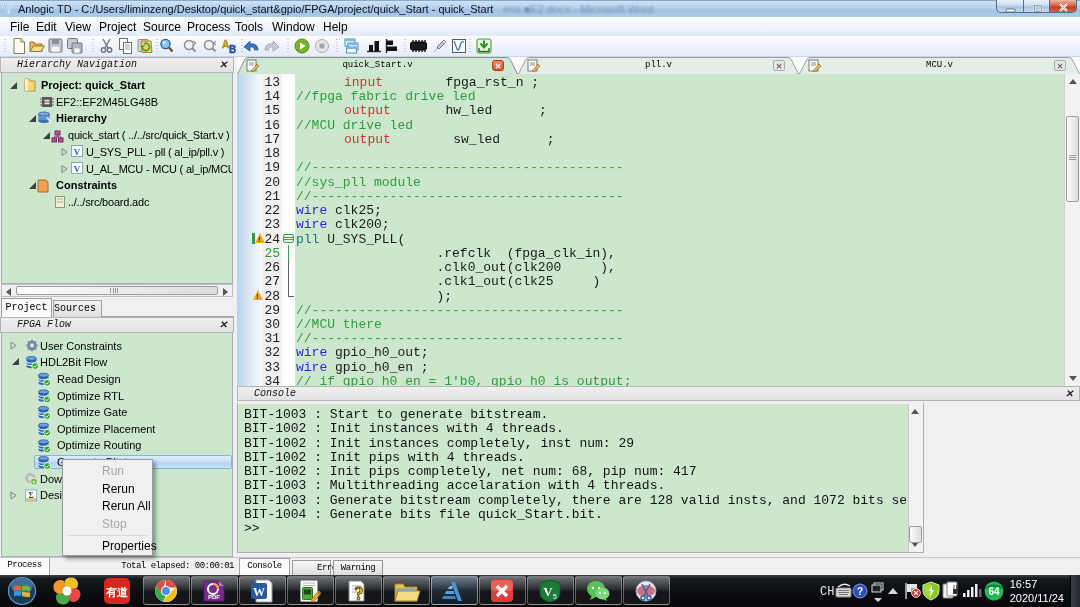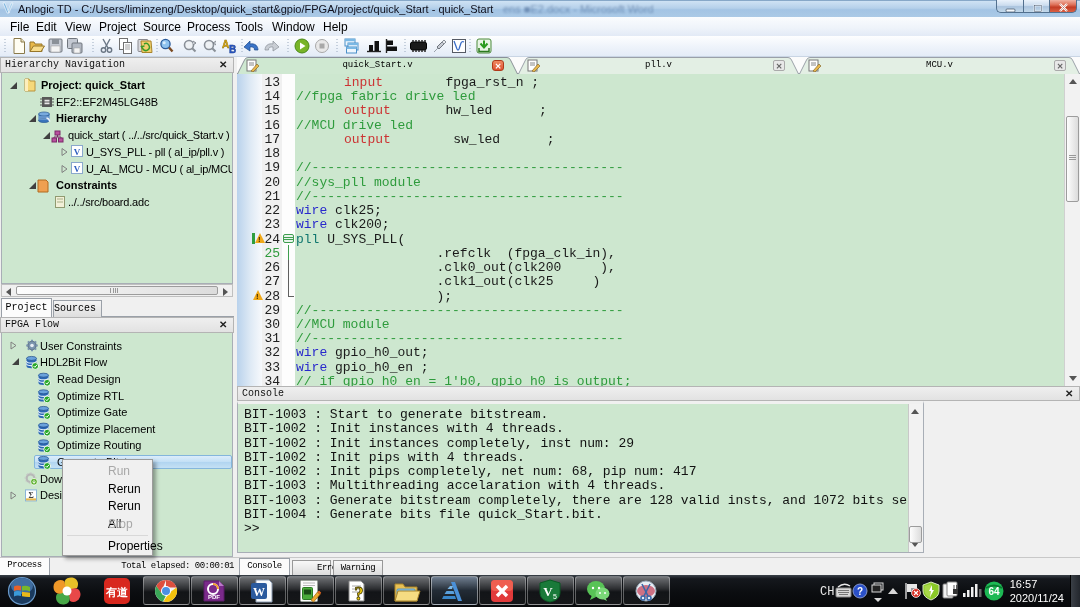--- a/index.html
+++ b/index.html
@@ -22,21 +22,21 @@
 #menubar{left:0;top:17px;width:1080px;height:19px;
  background:linear-gradient(180deg,#fafcfe 0%,#eef3fa 60%,#e2eaf6 100%);
  font-size:12px;color:#000;}
 #menubar span{position:absolute;top:3px;}
 
 #toolbar{left:0;top:36px;width:1080px;height:21px;
  background:linear-gradient(180deg,#fdfeff 0%,#eef3fa 55%,#e4ecf7 100%);
  border-bottom:1px solid #c9d5e4;}
 
 .ptitle{background:linear-gradient(180deg,#efefef,#e2e2e2);border:1px solid #b4b4b4;
- font-family:"Liberation Mono",monospace;font-size:10px;color:#111;line-height:14px;padding-left:4px;}
+ font-family:"Liberation Mono",monospace;font-size:10px;color:#111;line-height:14px;padding-left:16px;font-style:italic;}
 .px{position:absolute;right:4px;top:2px;width:10px;height:10px;font-size:10px;line-height:10px;color:#222;font-family:"Liberation Sans",sans-serif;font-weight:bold;}
 
 #lp1title{left:0;top:57px;width:234px;height:16px;}
 #lp1tree{left:1px;top:73px;width:232px;height:211px;border:1px solid #a8aeb6;border-top:none;background:#cde7cf;overflow:hidden;}
 #lp1hscroll{left:1px;top:284px;width:232px;height:13px;background:#f0f0f0;border:1px solid #c0c0c0;}
 #lp1tabs{left:0;top:297px;width:234px;height:20px;font-family:"Liberation Mono",monospace;font-size:10px;}
 #lp2title{left:0;top:317px;width:234px;height:16px;}
 #lp2tree{left:1px;top:333px;width:232px;height:224px;border:1px solid #a8aeb6;border-top:none;background:#cde7cf;overflow:hidden;position:absolute;}
 
 .trow{position:absolute;white-space:nowrap;font-size:11px;color:#000;height:16px;line-height:16px;}
@@ -63,21 +63,21 @@
 #ctext{position:absolute;left:6px;top:4px;font-family:"Liberation Mono",monospace;font-size:13px;line-height:14.3px;white-space:pre;color:#111;}
 .warntri{width:0;height:0;border-left:5px solid transparent;border-right:5px solid transparent;border-bottom:10px solid #f0a818;}
 .warntri:after{content:"!";position:absolute;left:-2px;top:2px;font-size:8px;font-weight:bold;color:#4a3000;}
 
 .sbtrack{position:absolute;background:#f2f2f2;}
 .sbthumb{position:absolute;background:linear-gradient(90deg,#fdfdfd,#dcdcdc);border:1px solid #9c9c9c;border-radius:2px;}
 .sbarrow{position:absolute;width:0;height:0;}
 
 #ctxmenu{left:62px;top:459px;width:91px;height:97px;background:#f0f0f0;border:1px solid #9b9b9b;
  box-shadow:3px 3px 4px rgba(0,0,0,.35);font-size:12px;color:#000;z-index:50;}
-#ctxmenu div{padding-left:25px;height:17.5px;line-height:17.5px;margin-left:20px;}
+#ctxmenu div{padding-left:39px;height:17.5px;line-height:17.5px;}
 #ctxmenu .dis{color:#a8a8a8;}
 #ctxmenu .sep{height:1px;border-top:1px solid #d8d8d8;margin:2px 4px 2px 4px;padding:0;}
 
 #taskbar{left:0;top:575px;width:1080px;height:32px;
  background:linear-gradient(180deg,#3a4149 0%,#15181d 12%,#0b0d10 55%,#07080a 100%);}
 .tbtn{position:absolute;top:1px;width:47px;height:29px;border:1px solid rgba(255,255,255,.32);border-radius:3px;
  background:linear-gradient(180deg,rgba(255,255,255,.38),rgba(255,255,255,.12) 45%,rgba(255,255,255,.03) 55%,rgba(255,255,255,.06));}
 .tbtn.active{background:linear-gradient(180deg,rgba(200,225,255,.5),rgba(140,180,220,.18) 50%,rgba(120,160,200,.12));border-color:rgba(255,255,255,.45);}
 #clock{position:absolute;right:16px;top:2px;font-size:11px;color:#fff;line-height:14px;}
 #showdesk{position:absolute;right:0;top:0;width:10px;height:32px;background:linear-gradient(90deg,#3a3f46,#23272d);border-left:1px solid #000;}
@@ -499,21 +499,21 @@
 <span class="cm">//sys_pll module</span>
 <span class="cm">//----------------------------------------</span>
 <span class="wi">wire</span> clk25;
 <span class="wi">wire</span> clk200;
 <span class="pl">pll</span> U_SYS_PLL(
                   .refclk  (fpga_clk_in),
                   .clk0_out(clk200     ),
                   .clk1_out(clk25     )
                   );
 <span class="cm">//----------------------------------------</span>
-<span class="cm">//MCU module</span>
+<span class="cm">//MCU there</span>
 <span class="cm">//----------------------------------------</span>
 <span class="wi">wire</span> gpio_h0_out;
 <span class="wi">wire</span> gpio_h0_en ;
 <span class="cm">// if gpio_h0_en = 1'b0, gpio_h0 is output;</span></div>
 
   <div class="abs" style="left:46px;top:160px;width:11px;height:9px;border:1px solid #3f9e4f;background:#e9f5ec;border-radius:2px;">
     <div style="border-top:1px solid #3f9e4f;margin-top:2px"></div>
       <div style="border-top:1px solid #3f9e4f;margin-top:1px"></div>
   </div>
   <div class="abs" style="left:51px;top:171px;width:1px;height:15px;background:#3f9e4f;"></div>

